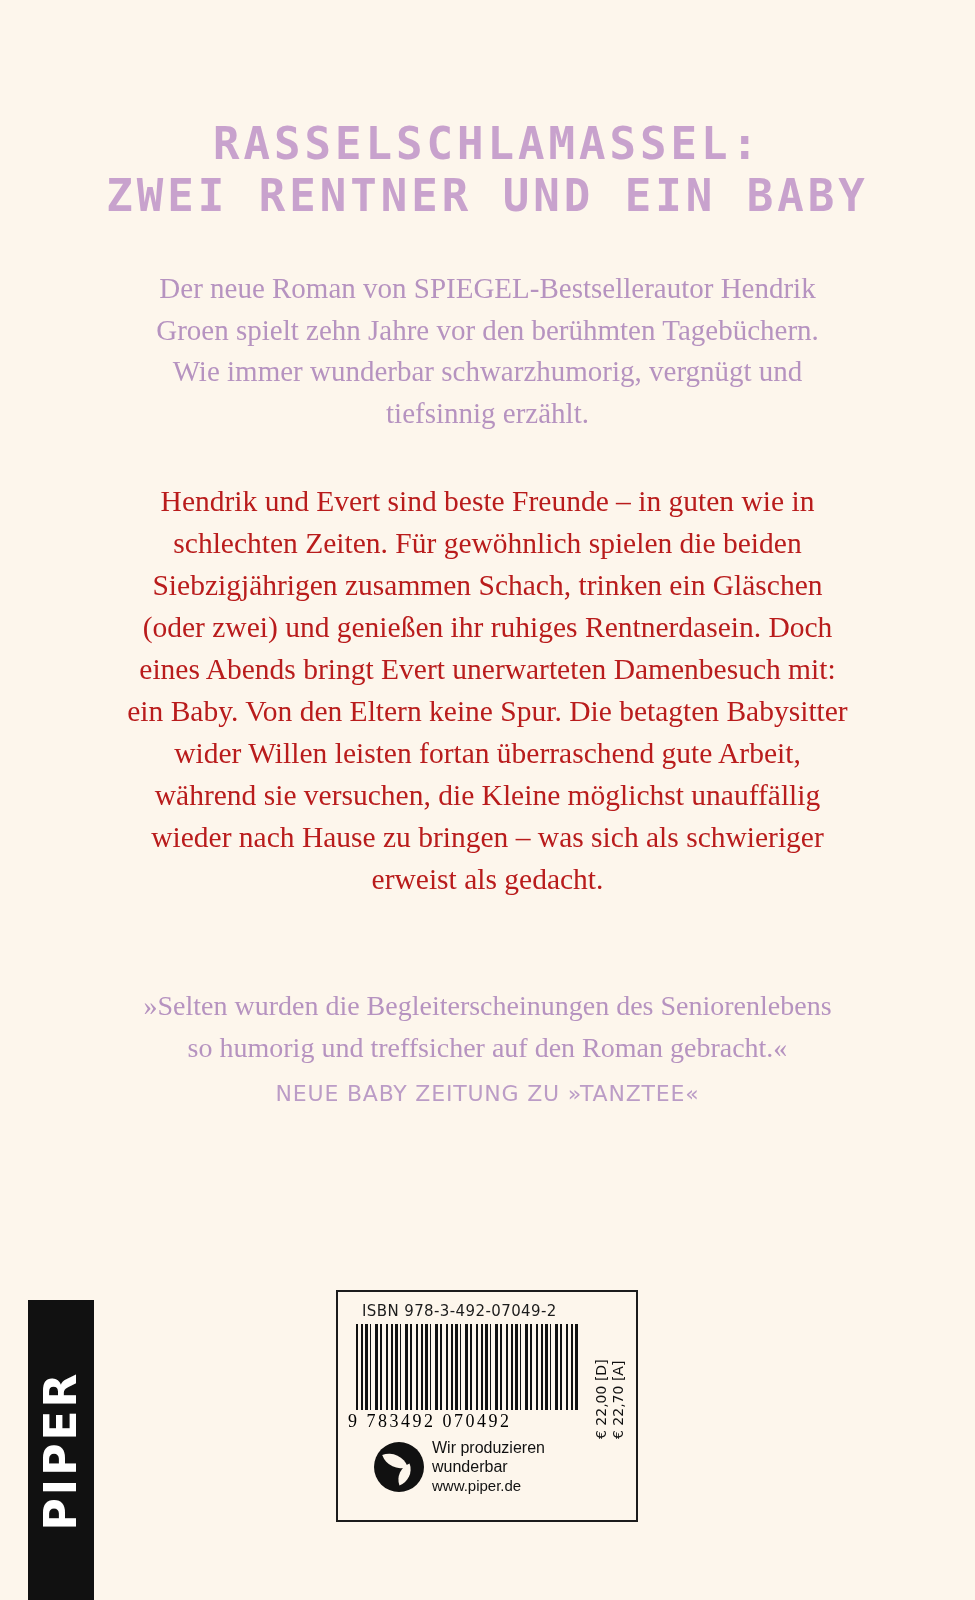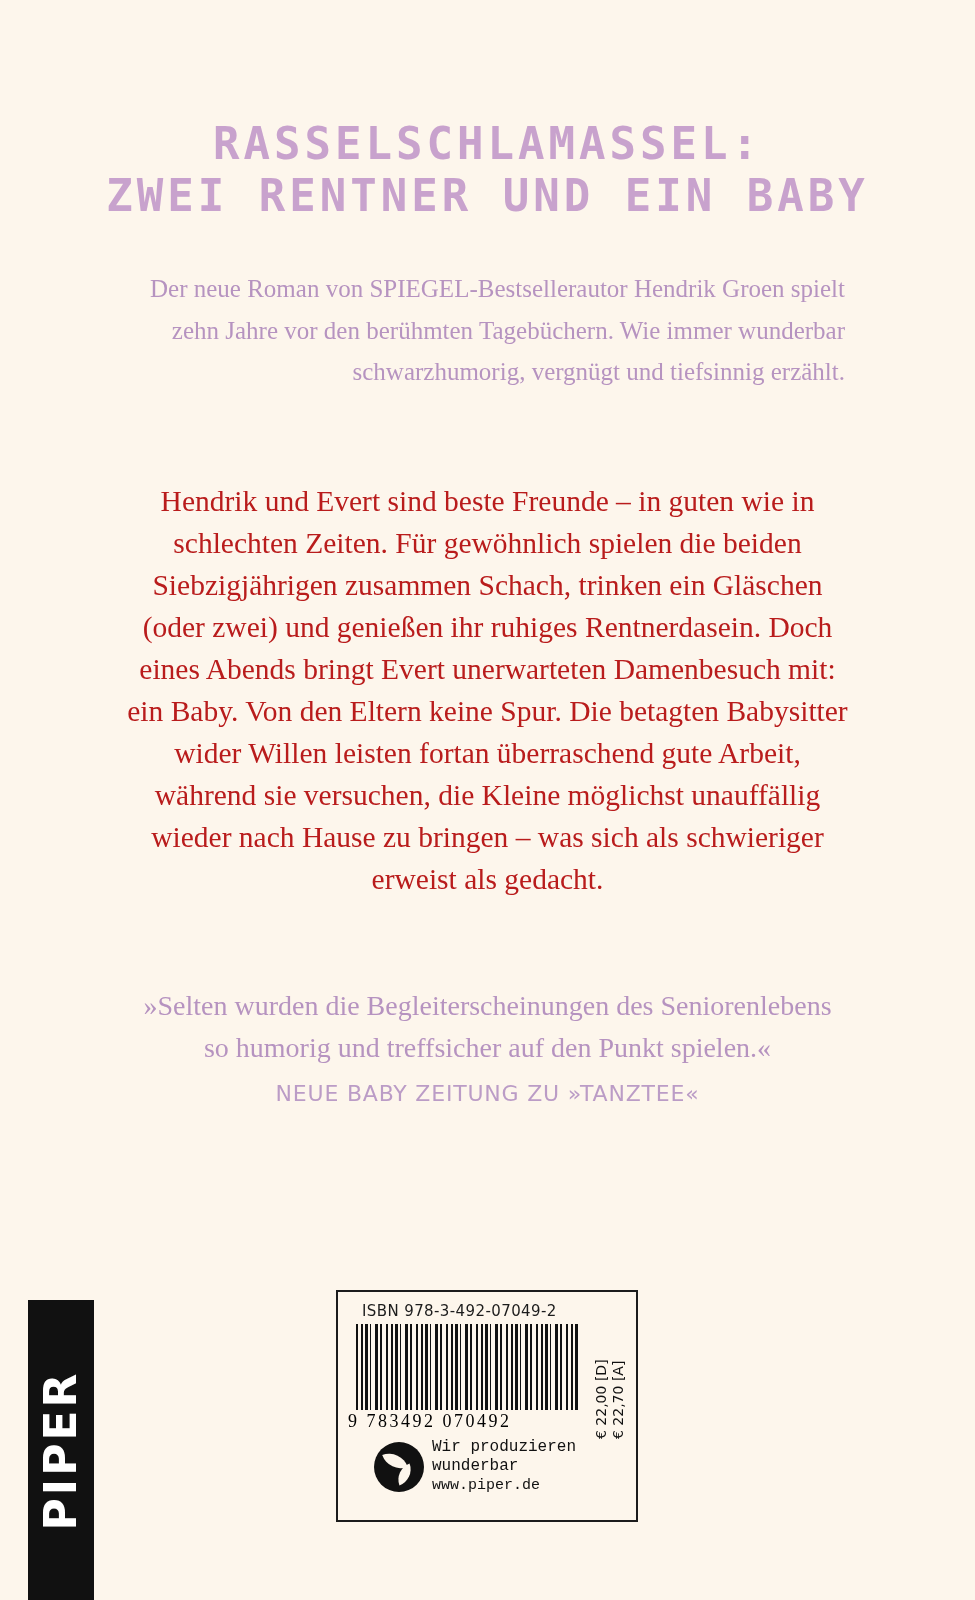--- a/index.html
+++ b/index.html
@@ -39,23 +39,23 @@
   .headline .line2 {
     display: block;
   }
 
   
   .intro {
     position: absolute;
     top: 268px;
     left: 130px;
     width: 715px;
-    text-align: right;
+    text-align: center;
     color: #b693c0;
-    font-size: 25px;
+    font-size: 29px;
     line-height: 41.5px;
   }
 
   
   .blurb {
     position: absolute;
     top: 480px;
     left: 120px;
     width: 735px;
     text-align: center;
@@ -207,21 +207,21 @@
     left: 22px;
     top: 24px;
     width: 17px;
     height: 17px;
     background: #fdf6ec;
     border-radius: 100% 0 100% 0;
     transform: rotate(-20deg);
   }
   .eco-text {
     margin-left: 8px;
-    font-family: Liberation Mono, monospace;
+    font-family: Liberation Sans, sans-serif;
     font-size: 16px;
     line-height: 19px;
     color: #111;
   }
   .eco-url {
     display: block;
     font-size: 15px;
   }
 </style>
 </head>
@@ -232,21 +232,21 @@
   <div class="headline">
     <span>RASSELSCHLAMASSEL:</span>
     <span class="line2">ZWEI RENTNER UND EIN BABY</span>
   </div>
 
   <div class="intro">Der neue Roman von SPIEGEL‑Bestsellerautor Hendrik Groen spielt zehn Jahre vor den berühmten Tagebüchern. Wie immer wunderbar schwarzhumorig, vergnügt und tiefsinnig erzählt.</div>
 
   <div class="blurb">Hendrik und Evert sind beste Freunde – in guten wie in schlechten Zeiten. Für gewöhnlich spielen die beiden Siebzigjährigen zusammen Schach, trinken ein Gläschen (oder zwei) und genießen ihr ruhiges Rentnerdasein. Doch eines Abends bringt Evert unerwarteten Damenbesuch mit: ein Baby. Von den Eltern keine Spur. Die betagten Babysitter wider Willen leisten fortan überraschend gute Arbeit, während sie versuchen, die Kleine möglichst unauffällig wieder nach Hause zu bringen – was sich als schwieriger erweist als gedacht.</div>
 
   <div class="quote">
-    <span>»Selten wurden die Begleiterscheinungen des Seniorenlebens so humorig und treffsicher auf den Punkt spielen.«</span>
+    <span>»Selten wurden die Begleiterscheinungen des Seniorenlebens so humorig und treffsicher auf den Roman gebracht.«</span>
     <span class="quote-source">NEUE BABY ZEITUNG ZU »TANZTEE«</span>
   </div>
 
   <div class="publisher-block">
     <div class="publisher-text">PIPER</div>
   </div>
 
   <div class="barcode-box">
     <div class="isbn-line">ISBN 978-3-492-07049-2</div>
 

